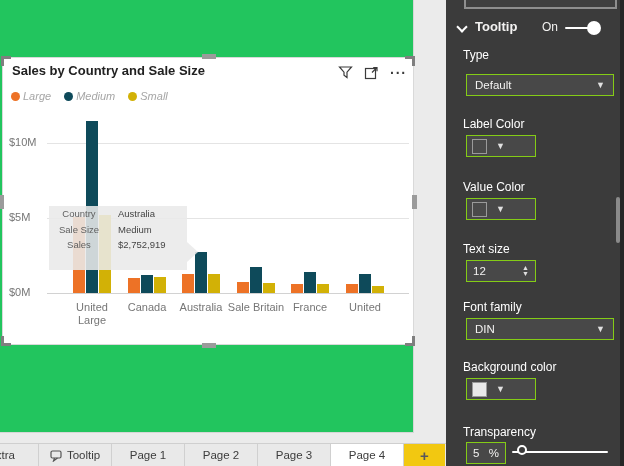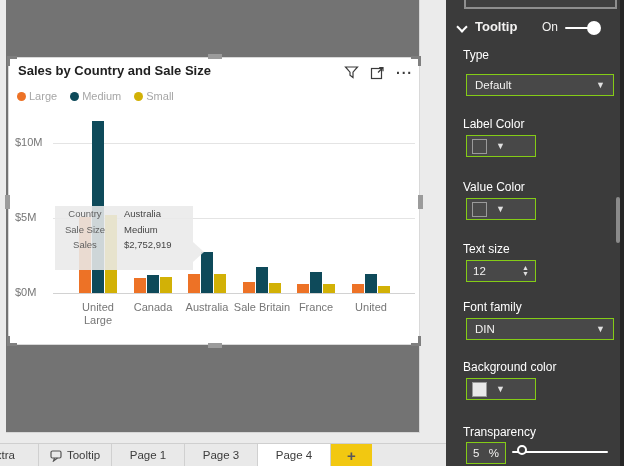--- a/index.html
+++ b/index.html
@@ -1,20 +1,20 @@
 <!DOCTYPE html>
 <html><head>
 <meta charset="utf-8">
 <style>
   * { margin:0; padding:0; box-sizing:border-box; }
   body { font-family:"Liberation Sans", sans-serif; background:#fff; }
   .stage { position:relative; width:624px; height:466px; background:#ebebeb; overflow:hidden; }
 
   
-  .canvas { position:absolute; left:6px; top:0; width:414px; height:433px; background:#737373;
+  .canvas { position:absolute; left:0; top:0; width:414px; height:433px; background:#22c55e;
             border-right:1px solid #d6d6d6; border-bottom:1px solid #d6d6d6; }
 
   
   .visual { position:absolute; left:2px; top:57px; width:412px; height:288px; background:#fff;
             border:1px solid #d9d9d9; }
   .hseg { position:absolute; background:#9b9b9b; }
   .bracket { position:absolute; width:10px; height:10px; }
   .b-tl { left:-2px; top:-2px; border-left:3px solid #7f7f7f; border-top:3px solid #7f7f7f; }
   .b-tr { right:-2px; top:-2px; border-right:3px solid #7f7f7f; border-top:3px solid #7f7f7f; }
   .b-bl { left:-2px; bottom:-2px; border-left:3px solid #7f7f7f; border-bottom:3px solid #7f7f7f; }
@@ -23,21 +23,21 @@
   .h-b { left:199px; bottom:-4px; width:14px; height:5px; }
   .h-l { left:-4px; top:137px; width:5px; height:14px; }
   .h-r { right:-4px; top:137px; width:5px; height:14px; }
 
   .v-title { position:absolute; left:9px; top:5px; font-size:13px; font-weight:700; color:#212121; }
   .v-icons { position:absolute; right:6px; top:7px; display:flex; gap:11px; align-items:center; color:#3b3b3b; }
   .v-icons span { display:inline-flex; cursor:pointer; }
   .dots { font-size:14px; font-weight:700; letter-spacing:1px; color:#3b3b3b; line-height:10px; }
 
   .legend { position:absolute; left:8px; top:32px; display:flex; gap:13px; align-items:center; }
-  .leg-item { display:flex; align-items:center; gap:3px; font-size:11px; color:#a6a6a6; }
+  .leg-item { display:flex; align-items:center; gap:3px; font-size:11px; color:#a6a6a6;font-style:italic; }
   .leg-dot { width:9px; height:9px; border-radius:50%; display:inline-block; }
 
   
   .chart { position:absolute; left:0; top:0; width:100%; height:100%; }
   .gridline { position:absolute; left:44px; width:362px; height:1px; background:#e4e4e4; }
   .gridline.base { background:#d2d2d2; }
   .ytick { position:absolute; left:6px; width:36px; font-size:11px; color:#767676; }
   .bar { position:absolute; width:12px; }
   .xlab { position:absolute; width:58px; top:243px; text-align:center; font-size:11px;
           line-height:13px; color:#767676; }
@@ -213,20 +213,23 @@
               <rect x="1" y="2" width="10" height="7" rx="1.5" fill="none" stroke="#555" stroke-width="1.2"></rect>
               <path d="M4.5 9 L3.5 12 L7.5 9" fill="none" stroke="#555" stroke-width="1.2"></path>
             </svg>
           </span>
           <span>Tooltip</span>
         </div>
         <div class="tab">
           <span>Page 1</span>
         </div>
         <div class="tab">
+          <span>Page 2</span>
+        </div>
+        <div class="tab">
           <span>Page 3</span>
         </div>
         <div class="tab active">
           <span>Page 4</span>
         </div>
       </div>
     <div class="add-tab">+</div>
   </div>
 
   <div class="panel">

